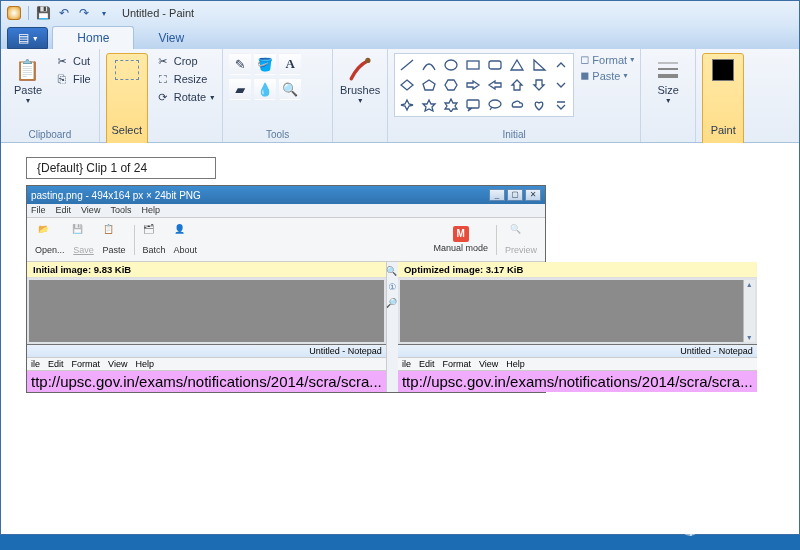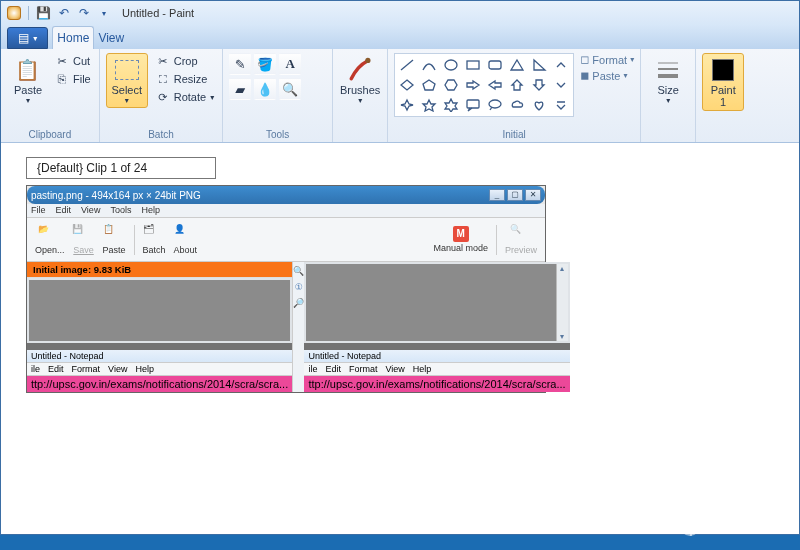--- a/index.html
+++ b/index.html
@@ -7,65 +7,65 @@
 .window { position: absolute; left: 0; top: 0; width: 800px; height: 535px; background: #fff; border: 1px solid #3b6ea5; }
 .titlebar { height: 24px; background: linear-gradient(#e8f1fb,#d7e7f8); display: flex; align-items: center; padding: 0 6px; font-size: 11px; color: #1a1a1a; }
 .titlebar .qat { display: flex; align-items: center; gap: 4px; }
 .titlebar .paint-logo { width: 14px; height: 14px; border-radius: 3px; background: radial-gradient(#fff,#f3c97a 60%,#d18a2a); border:1px solid #b8751d; }
 .titlebar .sep { width: 1px; height: 14px; background: #9fb9d6; margin: 0 3px; }
 .titlebar .qat-ico { width: 16px; height: 16px; display:inline-flex; align-items:center; justify-content:center; font-size:12px; color:#2a5a9c; }
 .titlebar .title-text { margin-left: 10px; color:#333; }
 .ribbon-tabs { height: 24px; background: linear-gradient(#d7e7f8,#bcd4ef); display:flex; align-items:flex-end; padding-left:6px; font-size:12px; }
 .file-btn { background: linear-gradient(#3a7bd5,#285a9e); color:#fff; padding:3px 10px; border-radius:3px 3px 0 0; margin-right:4px; display:flex; align-items:center; gap:4px; border:1px solid #244c84; }
 .file-btn .chev { font-size:8px; }
-.tab { padding:4px 4px; color:#285a9e; cursor:default; }
+.tab { padding:4px 24px; color:#285a9e; cursor:default; }
 .tab.active { background:#f3f6fb; border:1px solid #a9c2e0; border-bottom:none; border-radius:3px 3px 0 0; color:#285a9e; }
 .ribbon { height: 94px; background: linear-gradient(#f3f6fb,#e5edf7); border-bottom:1px solid #a9c2e0; display:flex; }
 .group { border-right:1px solid #c8d6e8; padding:4px 6px 2px 6px; display:flex; flex-direction:column; justify-content:space-between; }
 .group-label { font-size:10px; text-align:center; color:#5a7aa0; padding-top:2px; }
 .clipboard .top { display:flex; gap:4px; }
 .vbtn { width:42px; display:flex; flex-direction:column; align-items:center; font-size:11px; color:#2a3a52; padding:2px; border:1px solid transparent; border-radius:3px; }
-.vbtn.sel { background: linear-gradient(#ffe9a6,#ffd778); border:1px solid #e0a93b; }
+.vbtn.sel { background: linear-gradient(#ffe9a6,#ffd778); border:1px solid #e0a93b;gap:40px; }
 .vbtn .big-ico { width:28px; height:28px; display:flex; align-items:center; justify-content:center; font-size:20px; }
 .side-col { display:flex; flex-direction:column; gap:2px; font-size:11px; color:#2a3a52; }
 .side-col .row { display:flex; align-items:center; gap:4px; padding:1px 2px; }
 .side-col .ico { width:14px; height:14px; display:inline-flex; align-items:center; justify-content:center; }
 .dashed-box { width:24px; height:20px; border:1px dashed #6a89b3; }
 .tools-grid { display:grid; grid-template-columns:repeat(4,22px); gap:3px; }
 .tool { width:22px; height:22px; border:1px solid transparent; display:flex; align-items:center; justify-content:center; font-size:13px; color:#2a3a52; background:linear-gradient(#fefefe,#eef2f8); border-radius:2px; }
 .brushes-ico { width:32px; height:32px; }
 .shapes-box { display:flex; gap:6px; }
 .shapes-grid { display:grid; grid-template-columns:repeat(8,20px); grid-auto-rows:18px; gap:2px; background:#fff; border:1px solid #c2d1e4; padding:2px; }
 .shape { width:20px; height:18px; display:flex; align-items:center; justify-content:center; }
 .shape svg { width:16px; height:14px; stroke:#3b5a86; fill:none; stroke-width:1.3; }
 .shapes-side { display:flex; flex-direction:column; gap:3px; font-size:11px; color:#5a7aa0; }
 .shapes-side .row { display:flex; align-items:center; gap:3px; }
 .color-cell { width:22px; height:22px; background:#000; border:1px solid #777; }
 .canvas-area { position:absolute; top:142px; left:1px; right:1px; bottom:1px; background:#fff; padding:14px 0 0 24px; overflow:hidden; }
 .pasted-label { border:1px solid #777; padding:3px 10px; font-size:12px; width:190px; background:#fff; color:#222; }
 .pasted-window { margin-top:6px; width:520px; border:1px solid #666; background:#e8e8e8; }
-.pw-title { height:18px; background:linear-gradient(#3d8ccf,#2f72b0); display:flex; align-items:center; padding:0 4px; font-size:10px; color:#fff; justify-content:space-between;border-radius:8px; }
+.pw-title { height:18px; background:linear-gradient(#3d8ccf,#2f72b0); display:flex; align-items:center; padding:0 4px; font-size:10px; color:#fff; justify-content:space-between; }
 .pw-title .btns { display:flex; gap:2px; }
 .pw-title .wbtn { width:16px; height:12px; background:linear-gradient(#e8f0fa,#c3d5ea); border:1px solid #6489b1; font-size:8px; text-align:center; line-height:10px; color:#2c3e50; }
 .pw-menu { height:14px; background:#eef2f6; font-size:9px; color:#333; display:flex; gap:10px; padding:1px 4px; border-bottom:1px solid #ccc; }
 .pw-toolbar { height:44px; background:#f4f6f8; display:flex; align-items:center; gap:8px; padding:2px 8px; font-size:9px; color:#333; border-bottom:1px solid #ccc; }
 .pw-toolbar .tb-btn { display:flex; flex-direction:column; align-items:center; gap:1px; }
 .pw-toolbar .tb-ico { width:22px; height:20px; }
 .pw-toolbar .right { margin-left:auto; display:flex; gap:8px; align-items:center; }
 .pw-toolbar .m-badge { width:16px; height:16px; background:#e74c3c; color:#fff; font-weight:bold; font-size:10px; text-align:center; line-height:16px; border-radius:2px; }
 .pw-split { display:flex; height:130px; }
 .pw-panel { flex:1; display:flex; flex-direction:column; border-right:1px solid #ccc; }
 .pw-panel:last-child { border-right:none; }
-.pw-info { font-size:9.5px; padding:2px 6px; background:#f97316; border-bottom:1px solid #ddd; }
+.pw-info { font-size:9.5px; padding:2px 6px; background:#fef9c3; border-bottom:1px solid #ddd; }
 .pw-thumb { flex:1; background:#8b8b8b; border:2px solid #dfe3e7; position:relative; }
 .pw-sbar { position:absolute; right:0; top:0; bottom:0; width:12px; background:#e8ecef; border-left:1px solid #bbb; display:flex; flex-direction:column; align-items:center; font-size:8px; color:#5a7aa0; }
-.pw-np { border-top:7px solid #737373; }
+.pw-np { border-top:1px solid #737373;text-align:right; }
 .pw-np-title { background:linear-gradient(#e8f1fb,#d7e7f8); font-size:9px; padding:1px 4px; border-bottom:1px solid #ccc; }
 .pw-np-menu { background:#f4f6f8; font-size:9px; padding:1px 4px; display:flex; gap:8px; border-bottom:1px solid #ccc; }
-.pw-np-body { background:#ec4899; font-size:11px; padding:2px 4px; white-space:nowrap; overflow:hidden; }
+.pw-np-body { background:#f0abfc; font-size:15px; padding:2px 4px; white-space:nowrap; overflow:hidden; }
 .watermark { position:absolute; right:14px; bottom:14px; font-size:16px; font-weight:bold; color:rgba(255,255,255,0.55); display:flex; align-items:center; gap:6px; }
 .watermark .globe { width:20px; height:20px; border-radius:50%; border:2px solid rgba(255,255,255,0.5); position:relative; }
 .watermark .globe::before { content:""; position:absolute; left:8px; top:-2px; bottom:-2px; width:2px; background:rgba(255,255,255,0.5); }
 .watermark .globe::after { content:""; position:absolute; top:8px; left:-2px; right:-2px; height:2px; background:rgba(255,255,255,0.5); }
 </style>
 </head>
 <body>
 
 <div class="window">
 
@@ -419,20 +419,21 @@
             </div>
             <div class="pw-np-body">ttp://upsc.gov.in/exams/notifications/2014/scra/scra...</div>
           </div>
         </div>
         <div style="width:14px;background:#eef2f6;display:flex;flex-direction:column;align-items:center;font-size:9px;color:#4a78b0;padding-top:4px;gap:6px;">
           <span>🔍</span>
           <span>①</span>
           <span>🔎</span>
         </div>
         <div class="pw-panel">
+          <div class="pw-info"><b>Optimized image:   3.17 KiB</b></div>
           <div class="pw-thumb">
             <div class="pw-sbar">
                 <span>▴</span>
                 <span style="margin-top:auto">▾</span>
               </div>
           </div>
           <div class="pw-np">
             <div class="pw-np-title">Untitled - Notepad</div>
             <div class="pw-np-menu">
               <span>ile</span>

